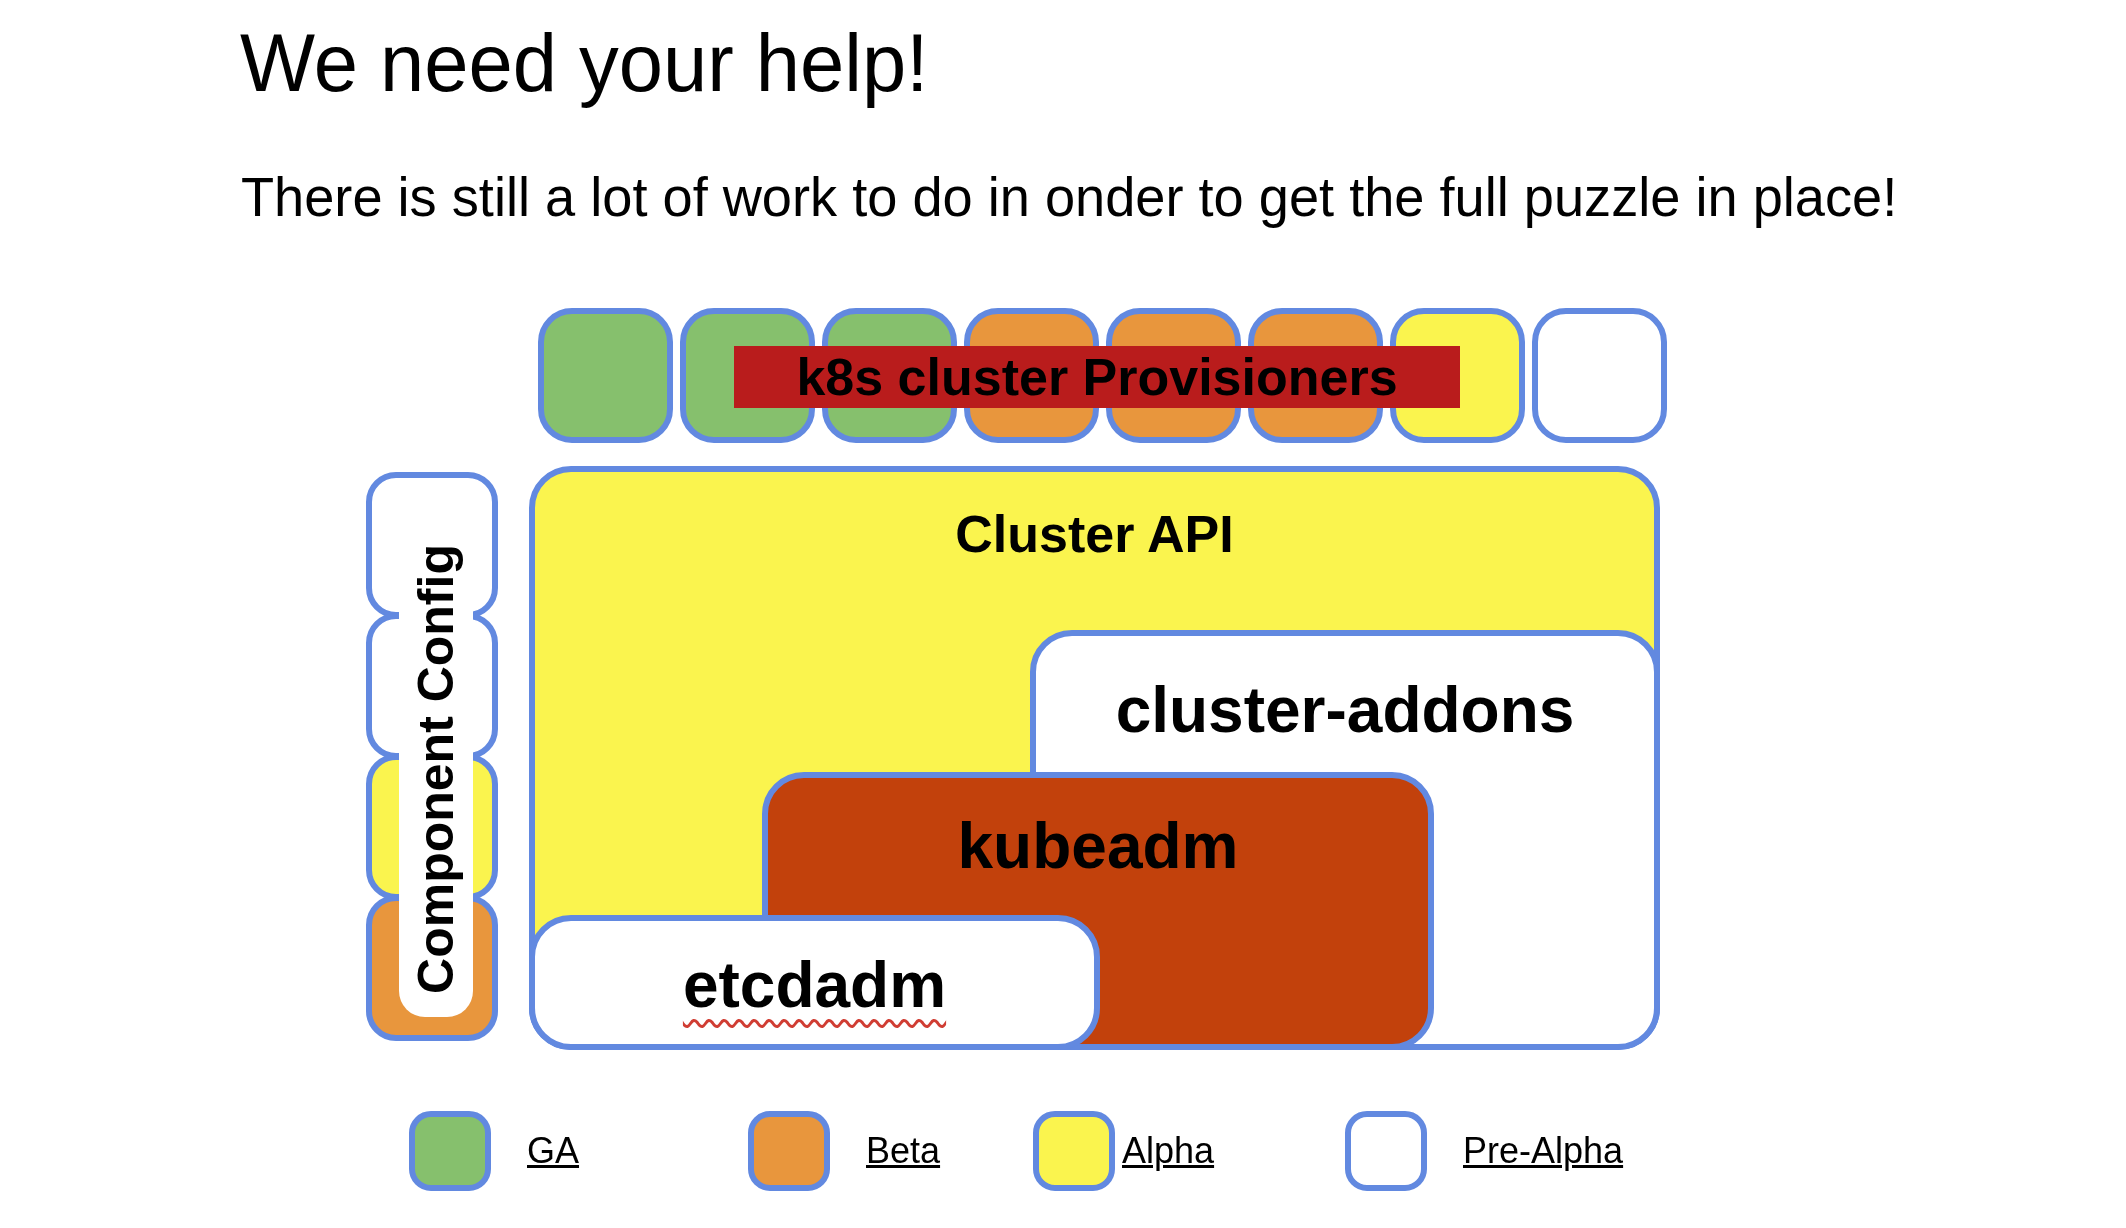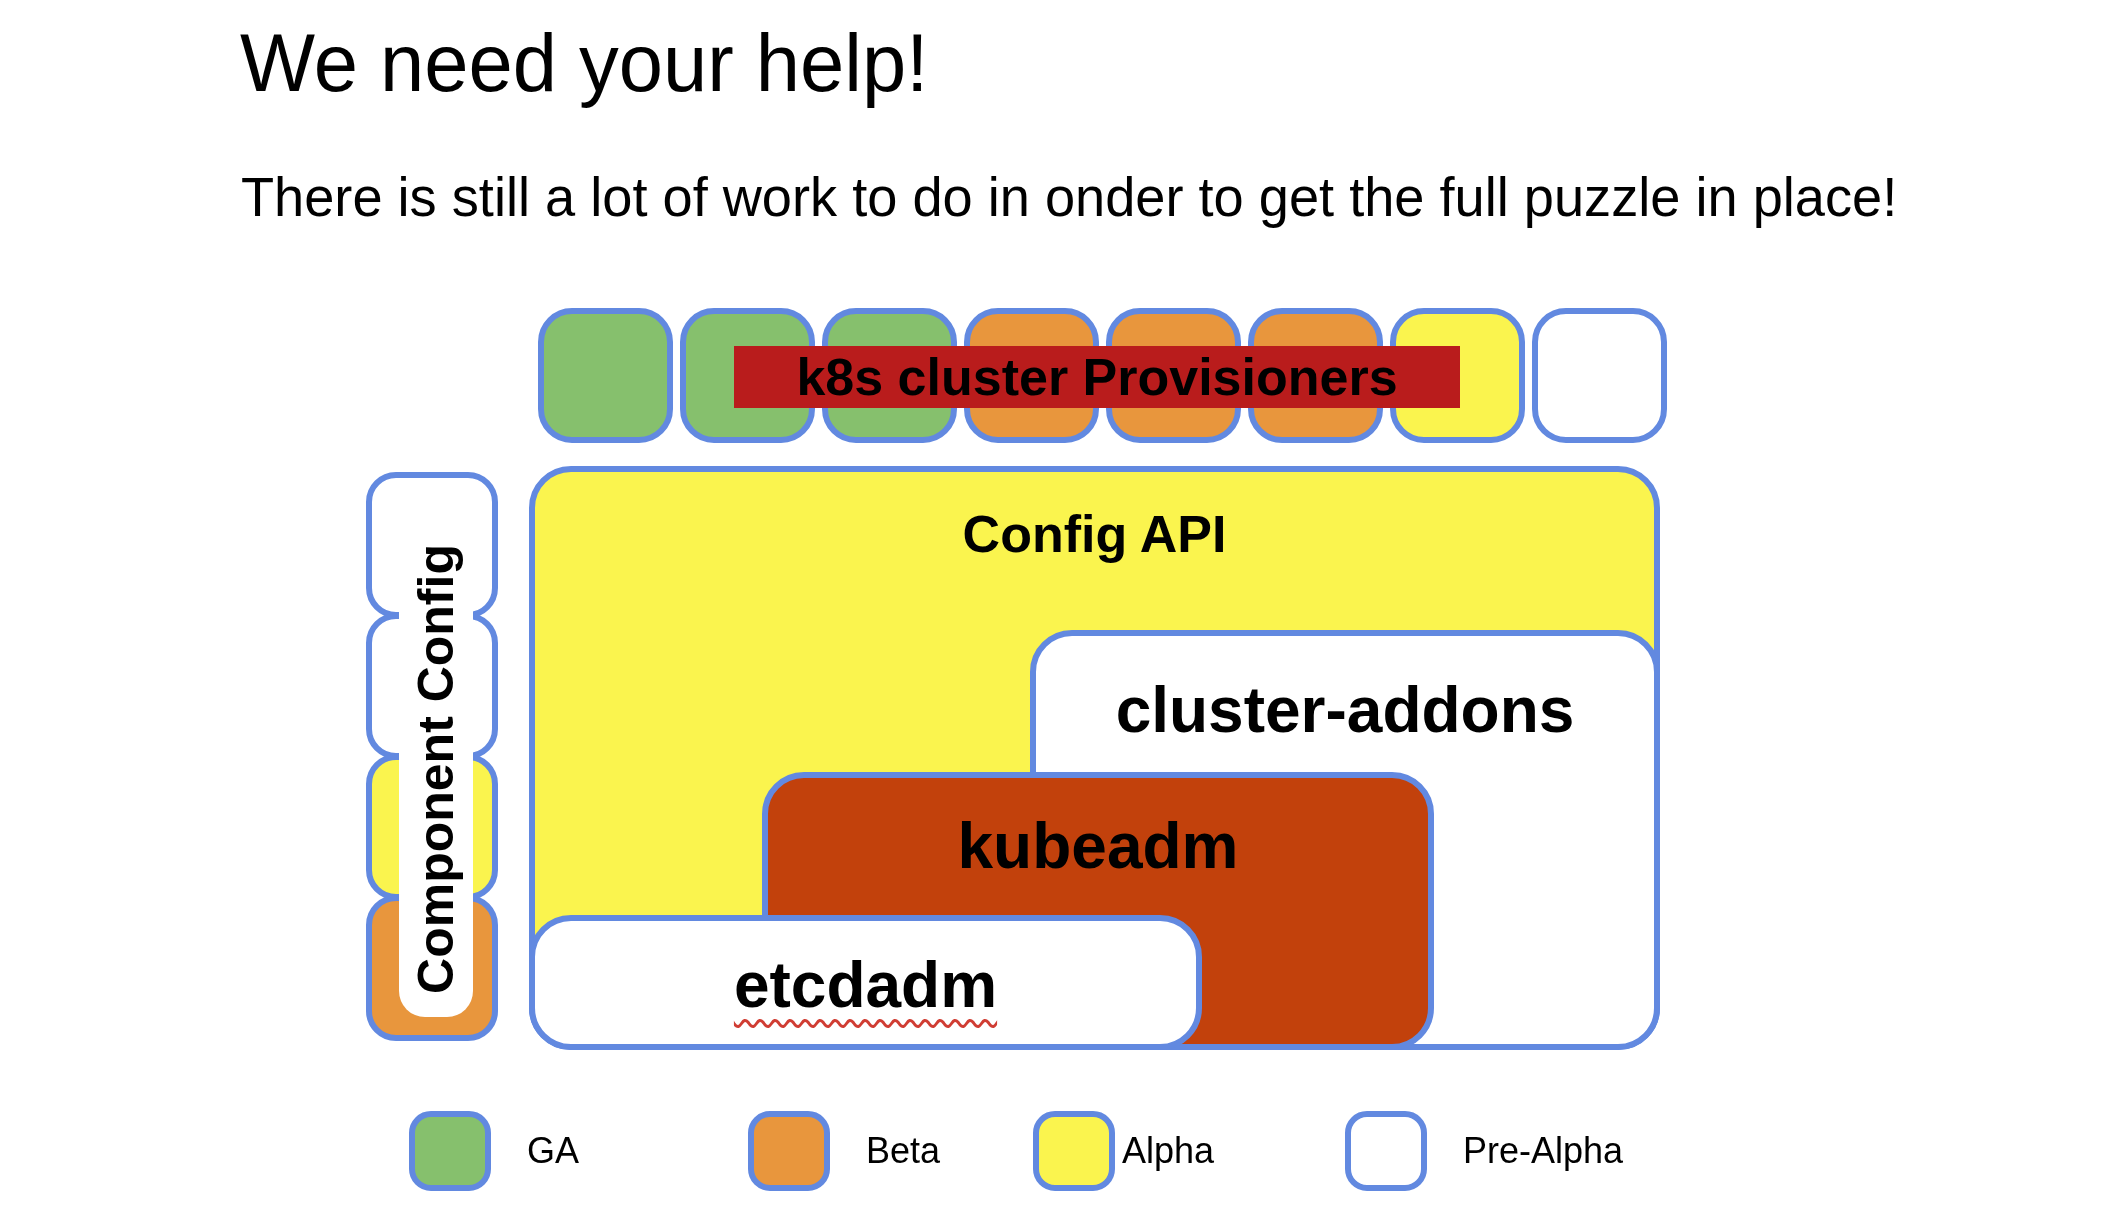--- a/index.html
+++ b/index.html
@@ -113,21 +113,21 @@
     display: inline-block;
     font-size: 64px;
     font-weight: 700;
     line-height: 1;
     white-space: nowrap;
   }
   .block-cluster-api   { left: 529px;  top: 466px; width: 1131px; height: 584px; z-index: 1; padding-top: 36px; }
   .block-cluster-api .blk-label { font-size: 52px; }
   .block-cluster-addons{ left: 1030px; top: 630px; width: 630px;  height: 420px; z-index: 2; padding-top: 42px; }
   .block-kubeadm       { left: 762px;  top: 772px; width: 672px;  height: 278px; z-index: 3; padding-top: 36px; }
-  .block-etcdadm       { left: 529px;  top: 915px; width: 673px;  height: 135px; z-index: 4; padding-top: 32px; }
+  .block-etcdadm       { left: 529px;  top: 915px; width: 571px;  height: 135px; z-index: 4; padding-top: 32px; }
   .misspelled {
     text-decoration-line: underline;
     text-decoration-style: wavy;
     text-decoration-color: var(--red, #d03d33);
     text-decoration-thickness: 3px;
     text-underline-offset: 12px;
   }
 
   
   .legend-item {
@@ -143,20 +143,21 @@
     width: 82px; height: 80px;
     border: 6px solid var(--blue, #6289e0);
     border-radius: 22px;
     background: #fff;
     flex: 0 0 auto;
   }
   .legend-label {
     font-size: 36px;
     font-weight: 400;
     white-space: nowrap;
+    text-decoration: underline;
   }
 </style>
 </head>
 <body>
 
 <div class="canvas">
 
   <div class="title">We need your help!</div>
   <div class="subtitle">There is still a lot of work to do in onder to get the full puzzle in place!</div>
 
@@ -178,21 +179,21 @@
       <div class="piece" style="background: rgb(255, 255, 255);"></div>
       <div class="piece" style="background: rgb(255, 255, 255);"></div>
       <div class="piece" style="background: rgb(250, 244, 78);"></div>
       <div class="piece" style="background: rgb(232, 150, 61);"></div>
     </div>
   <div class="cc-label">
     <span>Component Config</span>
   </div>
 
   <div class="block block-cluster-api" id="blk0" style="background: rgb(250, 244, 78);">
-    <span class="blk-label">Config API</span>
+    <span class="blk-label">Cluster API</span>
   </div>
   <div class="block block-cluster-addons" id="blk1" style="background: rgb(255, 255, 255);">
     <span class="blk-label">cluster-addons</span>
   </div>
   <div class="block block-kubeadm" id="blk2" style="background: #c2410c;">
     <span class="blk-label">kubeadm</span>
   </div>
   <div class="block block-etcdadm" id="blk3" style="background: rgb(255, 255, 255);">
     <span class="blk-label misspelled">etcdadm</span>
   </div>

